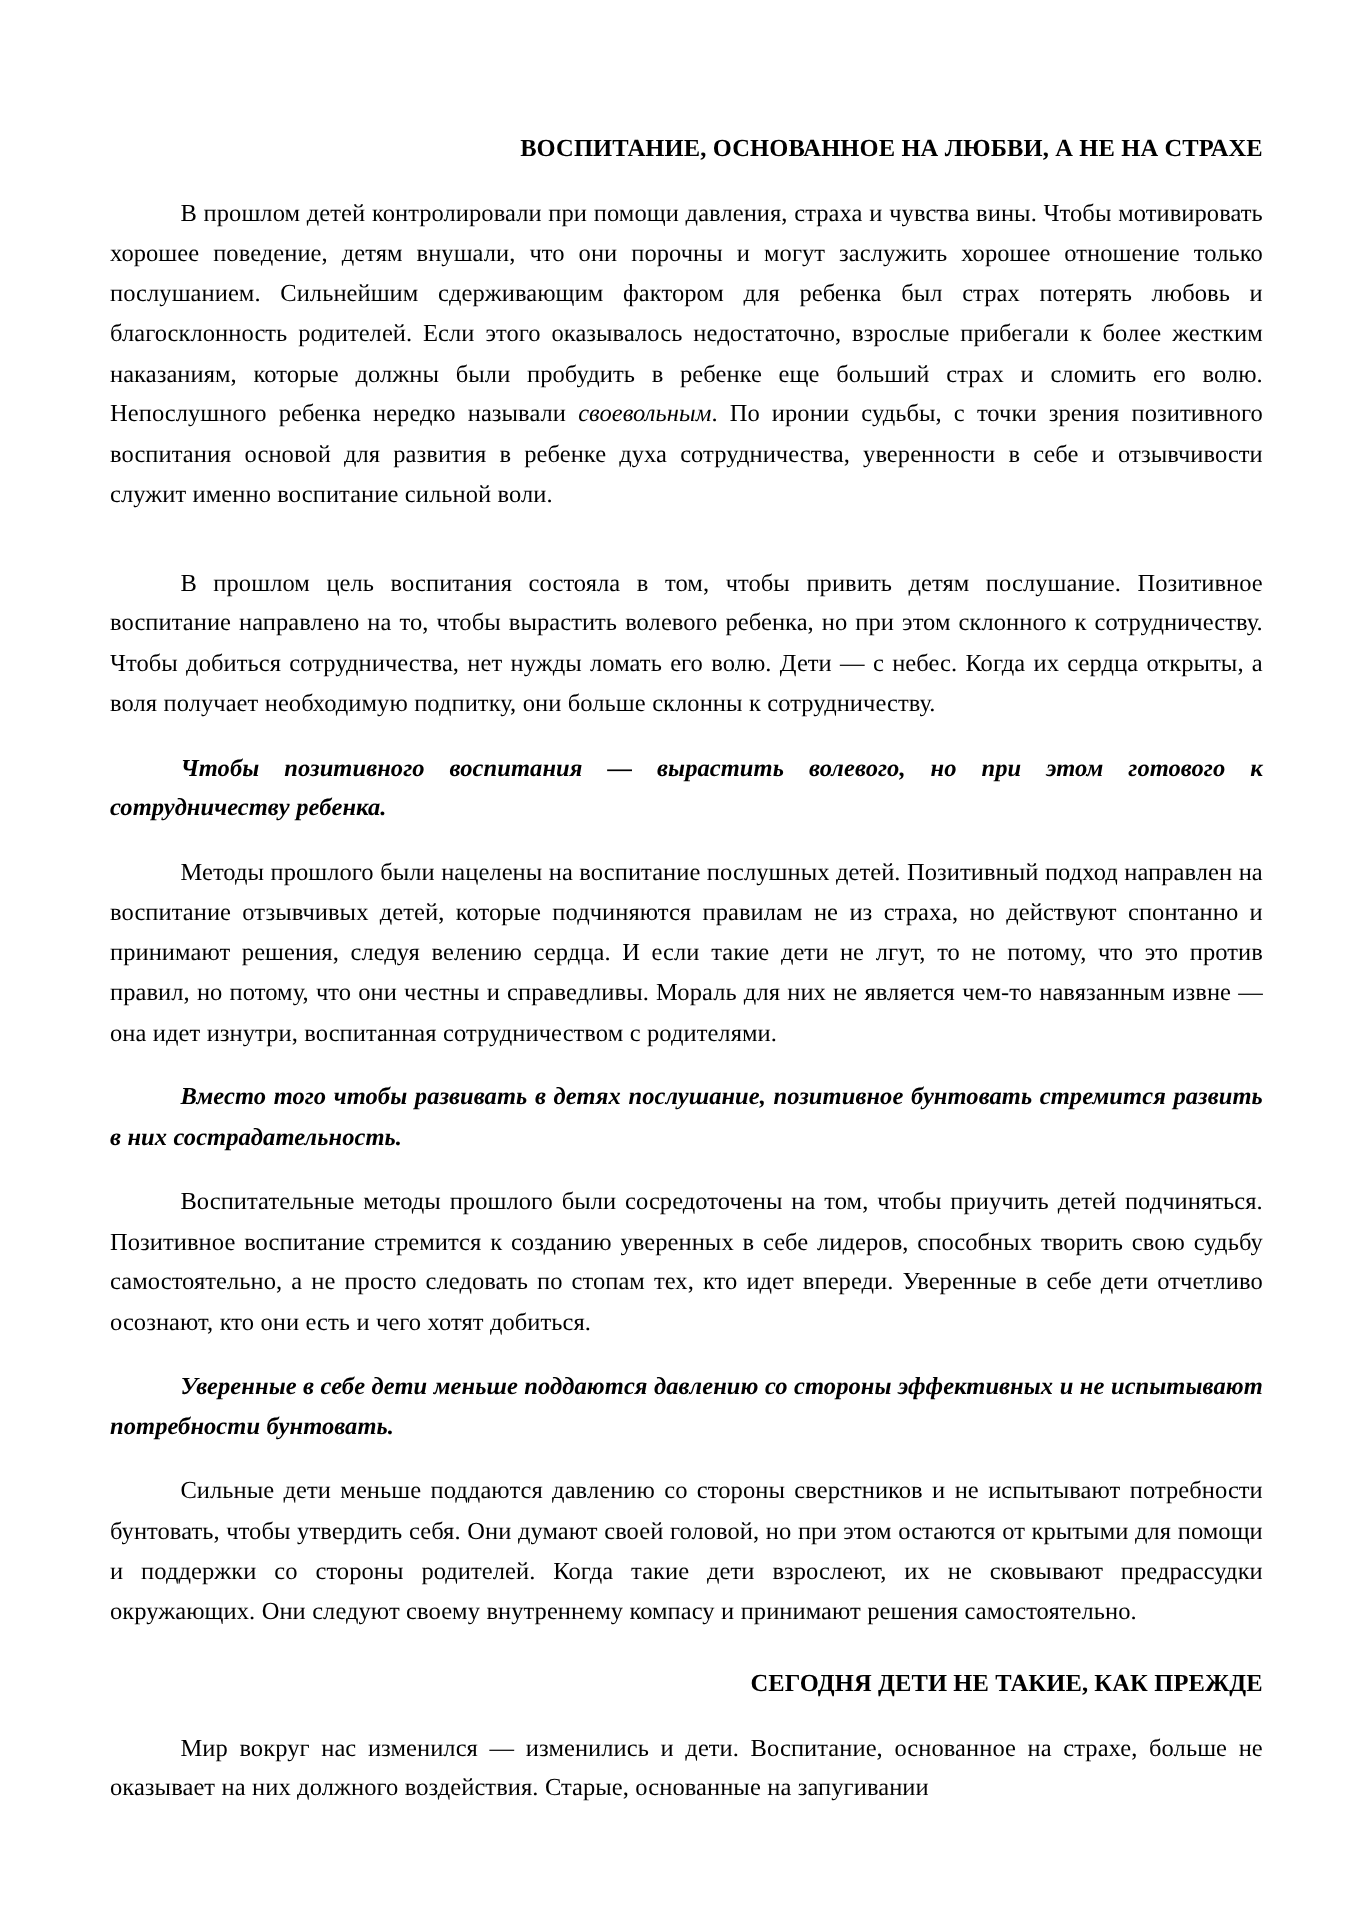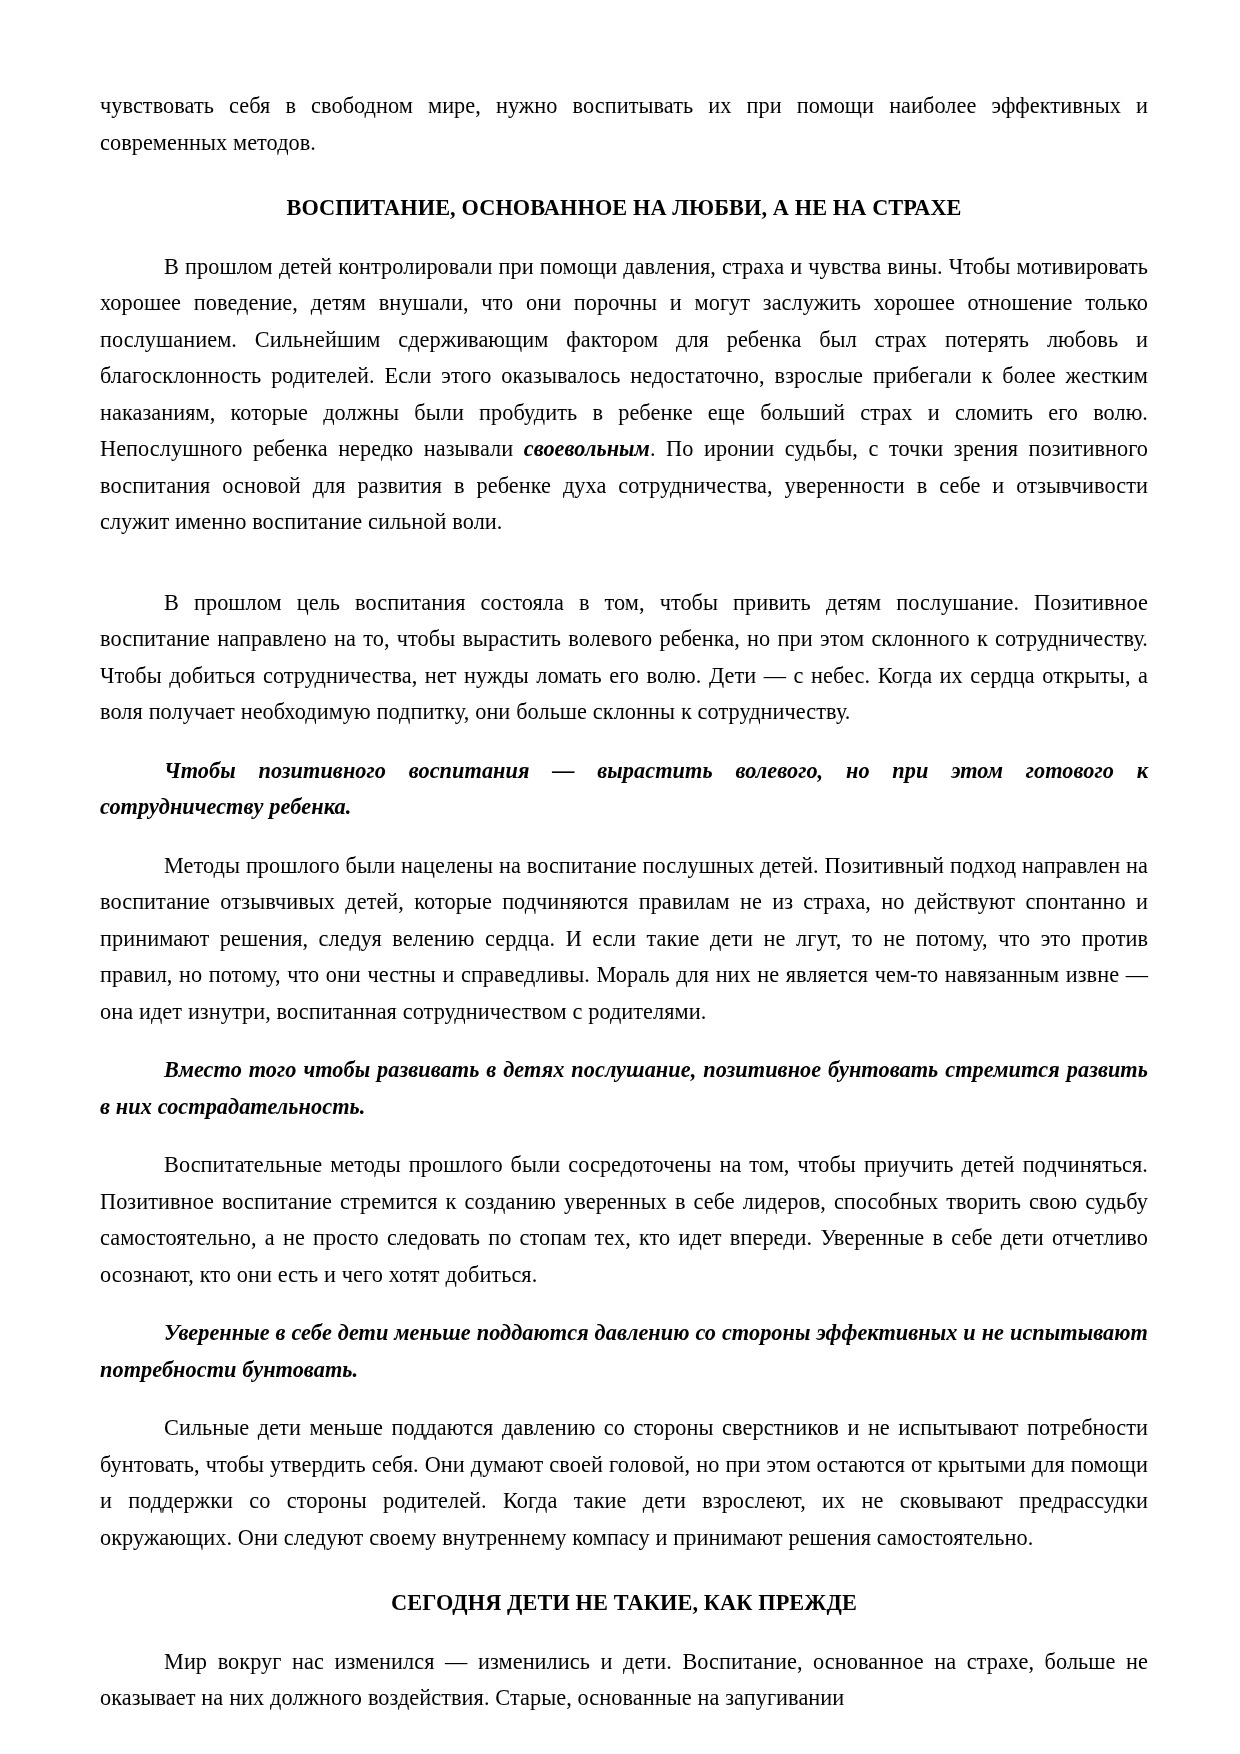--- a/index.html
+++ b/index.html
@@ -42,47 +42,46 @@
   }
   p.cont {
     text-indent: 0;
   }
   
   h2.heading {
     margin: 0;
     font-size: 22.3px;
     line-height: 36.5px;
     font-weight: bold;
-    text-align: center;
+    text-align: right;
     letter-spacing: 0.1px;
     text-transform: none;
   }
   
   p.quote {
     font-weight: bold;
     font-style: italic;
     text-indent: 64px;
     text-align: justify;
   }
   .sp-before-heading { height: 29px; }
   .sp-after-heading  { height: 22px; }
   .sp-para           { height: 22px; }
   .sp-quote          { height: 22px; }
   em.emph {
     font-style: italic;
-    font-weight: bold;
+    font-weight: normal;
   }
 </style>
 </head>
 <body>
 
 <div class="page">
   <div class="content">
 
-    <p class="cont">чувствовать себя в свободном мире, нужно воспитывать их при помощи наиболее эффективных и современных методов.</p>
 
     <div class="sp-before-heading"></div>
 
     <h2 class="heading">ВОСПИТАНИЕ, ОСНОВАННОЕ НА ЛЮБВИ, А НЕ НА СТРАХЕ</h2>
 
     <div class="sp-after-heading"></div>
 
     <p class="body"><span>В прошлом детей контролировали при помощи давления, страха и чувства вины. Чтобы мотивировать хорошее поведение, детям внушали, что они порочны и могут заслужить хорошее отношение только послушанием. Сильнейшим сдерживающим фактором для ребенка был страх потерять любовь и благосклонность родителей. Если этого оказывалось недостаточно, взрослые прибегали к более жестким наказаниям, которые должны были пробудить в ребенке еще больший страх и сломить его волю. Непослушного ребенка нередко называли </span><em class="emph">своевольным</em><span>.  По иронии судьбы, с точки зрения позитивного воспитания основой для развития в ребенке духа сотрудничества, уверенности в себе и отзывчивости служит именно воспитание сильной воли.</span></p>
 
     <div class="sp-quote"></div>

